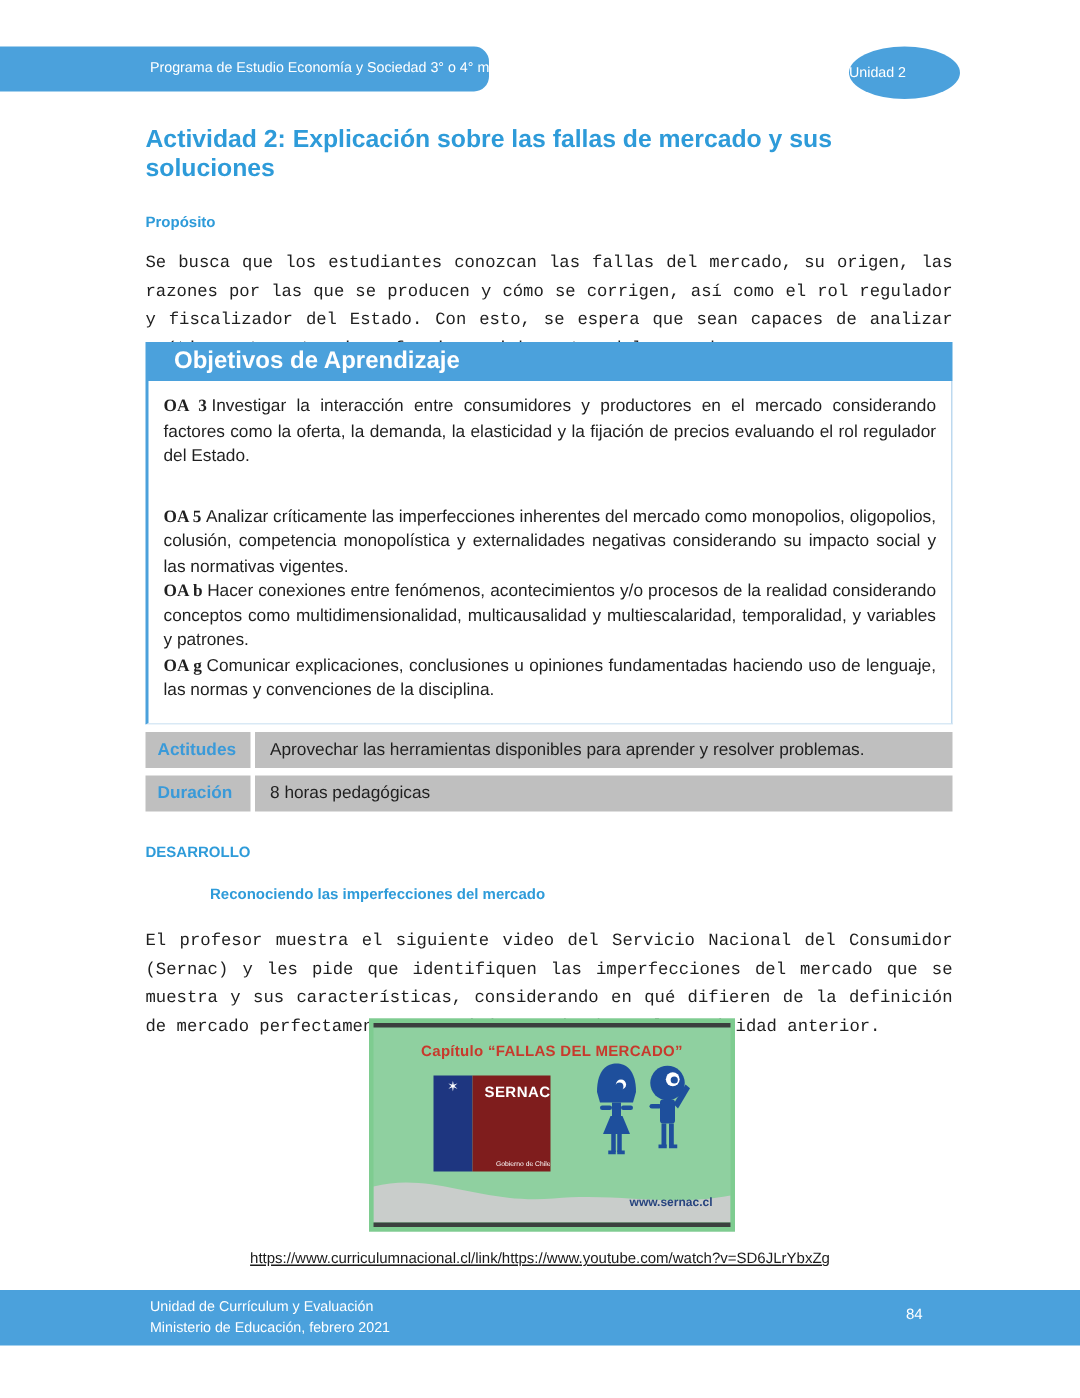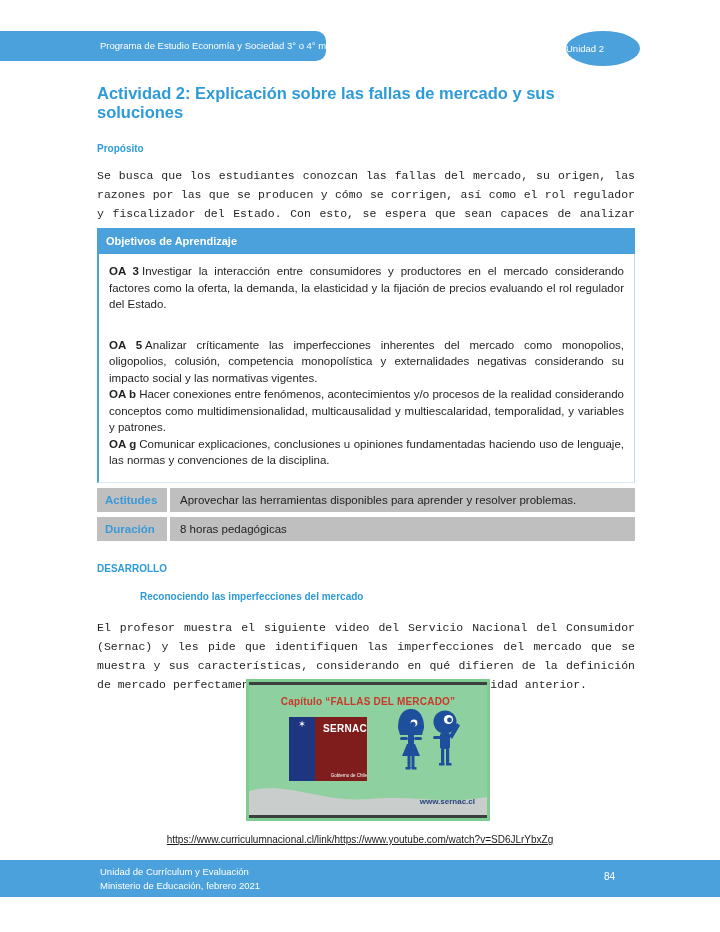--- a/index.html
+++ b/index.html
@@ -35,31 +35,31 @@
   .sec-heading{position:absolute;color:var(--heading-blue);font-size:10px;font-weight:bold;}
   .proposito-heading{left:97px;top:143px;}
   .body-par{
     position:absolute;left:97px;width:538px;
     font-size:11.5px;line-height:19px;text-align:justify;font-family:Liberation Mono, monospace;
   }
   .proposito-body{top:166px;}
   
   .oa-table{position:absolute;left:97px;top:228px;width:538px;}
   .oa-header{
-    background:var(--blue);color:#fff;font-weight:bold;font-size:11px;
-    height:26px;line-height:26px;padding-left:9px;
+    background:var(--blue);color:#fff;font-weight:bold;font-size:16px;
+    height:26px;line-height:26px;padding-left:19px;
   }
   .oa-cell{
     border-left:2px solid var(--blue);
     border-right:1px solid #BDD9EF;
     border-bottom:1px solid #D9E9F5;
     padding:9px 10px 13px 10px;
     font-size:11.5px;line-height:16.5px;text-align:justify;
   }
-  .oa-item b{margin-right:3px;}
+  .oa-item b{margin-right:3px;font-family:Liberation Serif, serif;}
   .oa-item.gap-after{margin-bottom:24px;}
   .meta-row{display:flex;margin-top:5px;font-size:11.5px;}
   .meta-label{
     width:70px;flex:none;background:var(--gray-row);color:var(--label-blue);
     font-weight:bold;padding:6px 4px 6px 8px;margin-right:3px;
   }
   .meta-value{flex:1;background:var(--gray-row);padding:6px 10px;}
   
   .desarrollo-heading{left:97px;top:563px;}
   .desarrollo-sub{left:140px;top:591px;}

